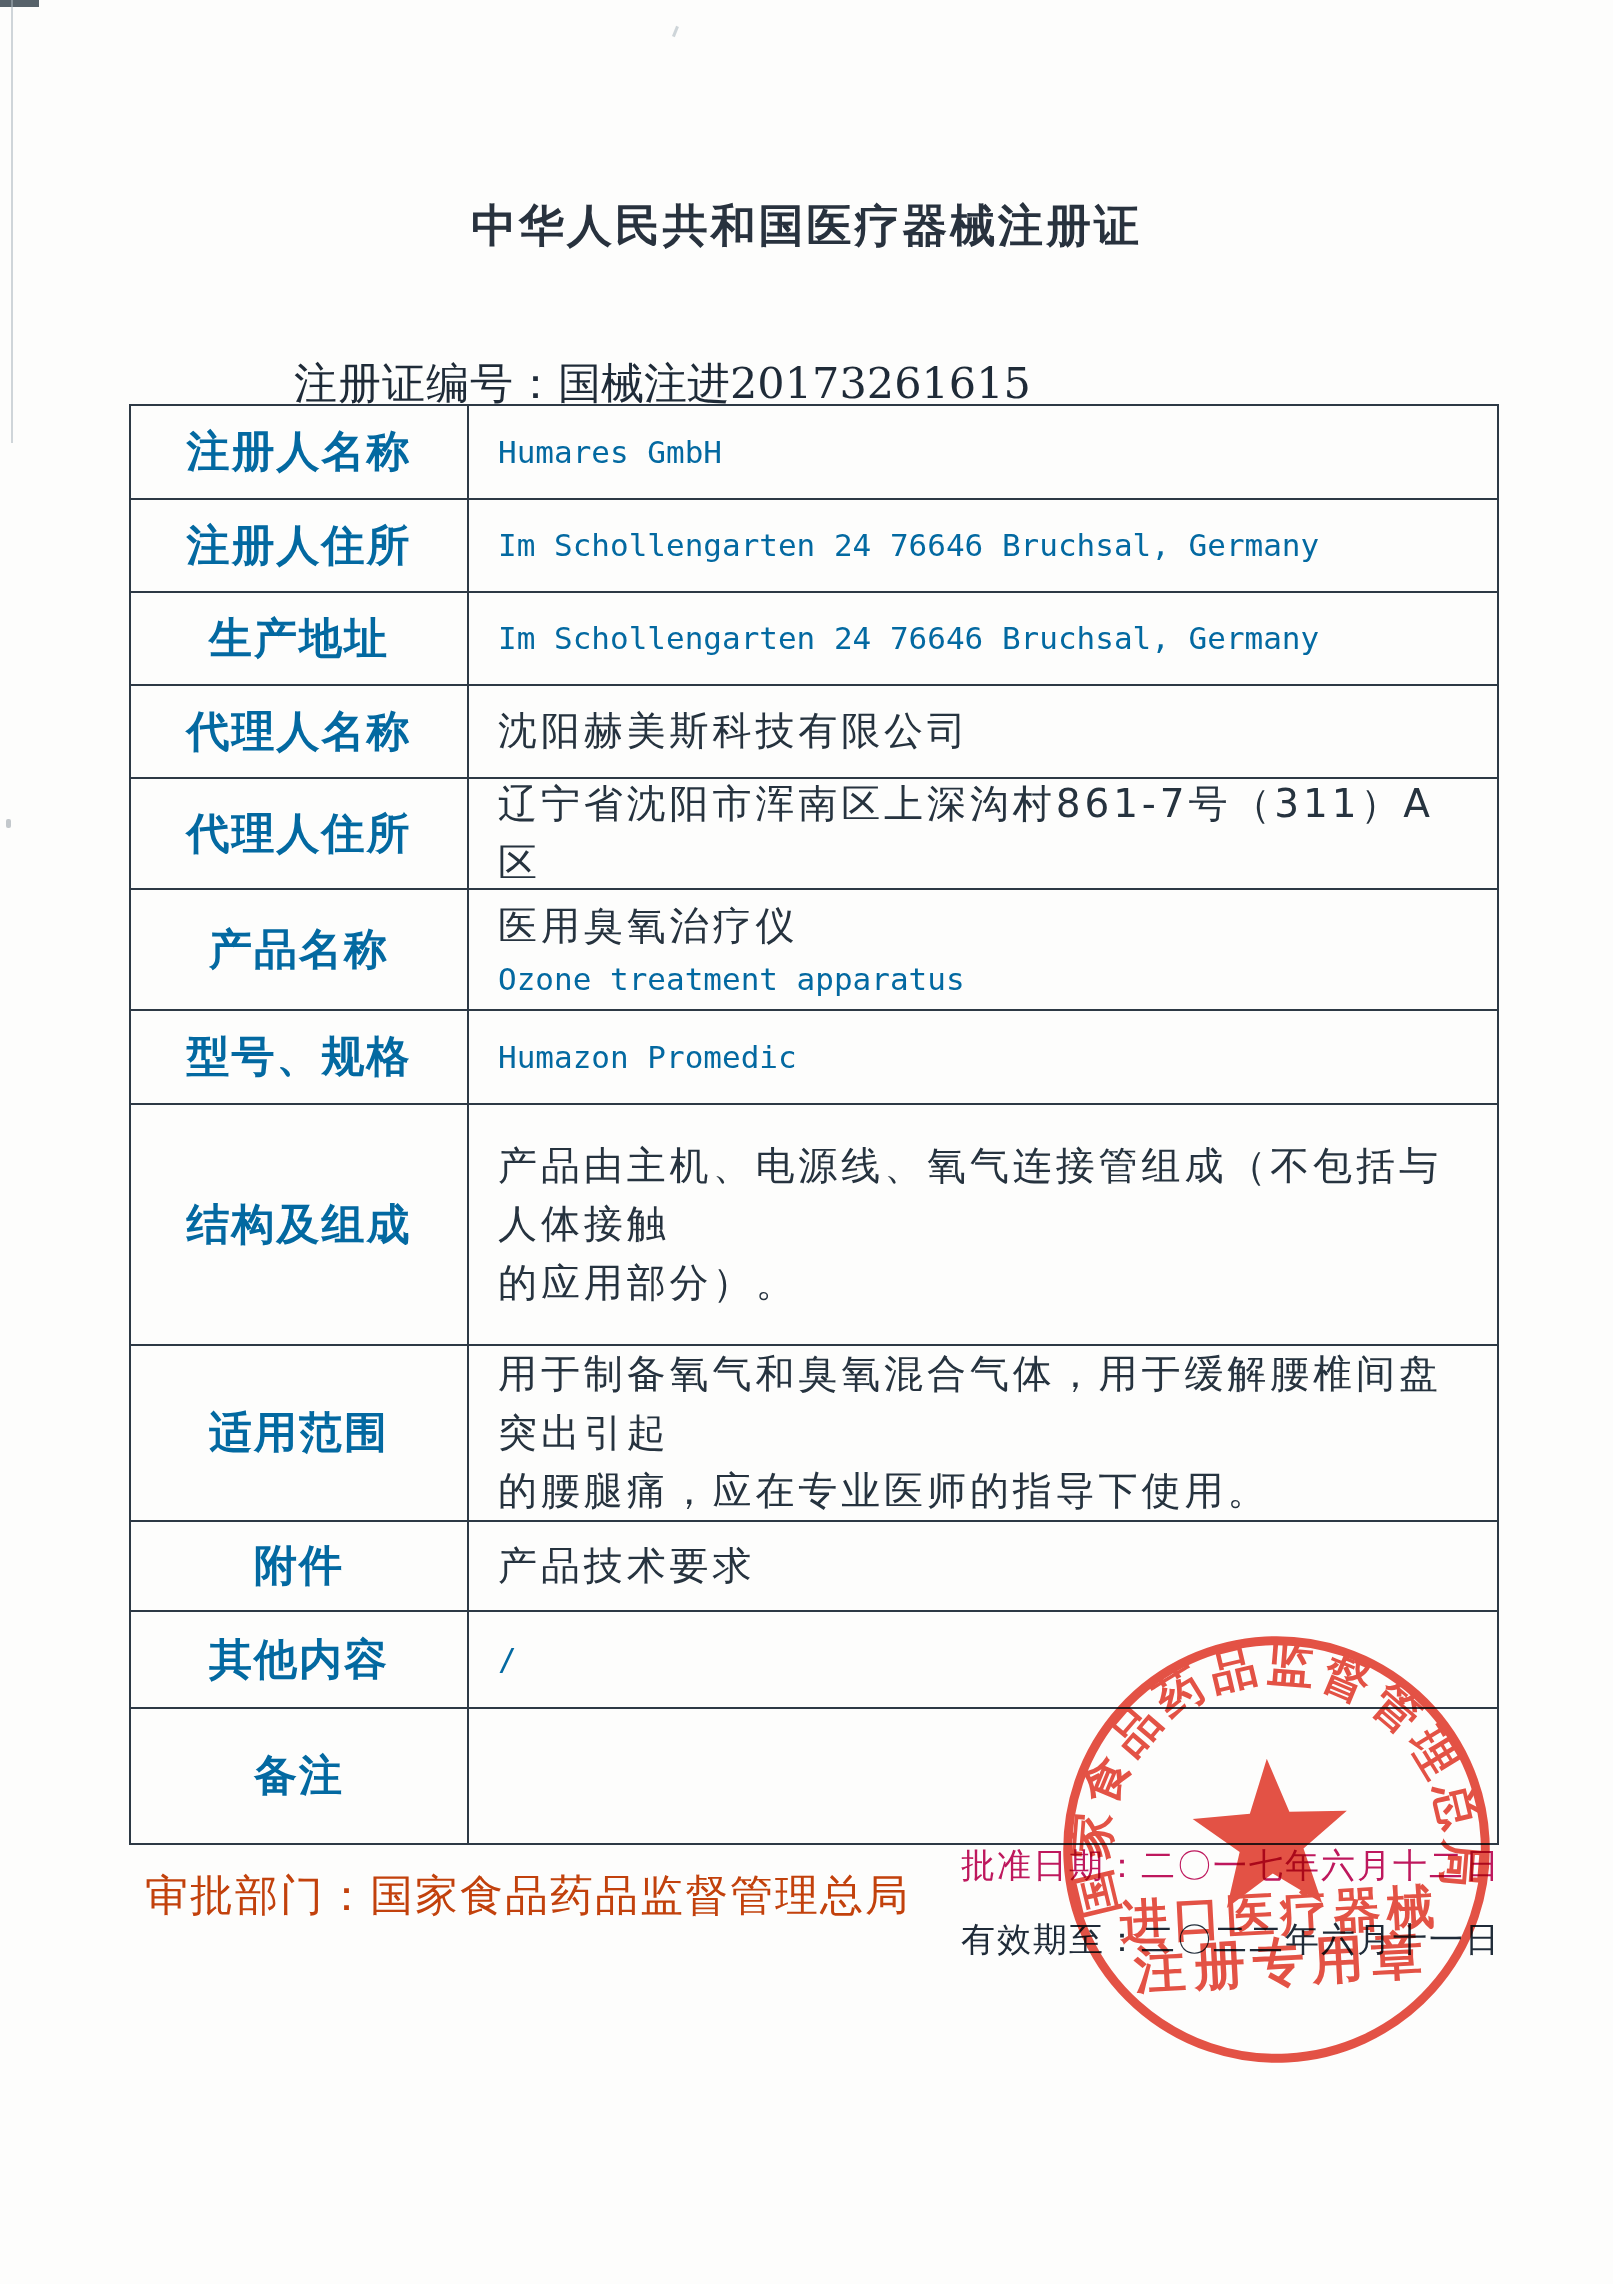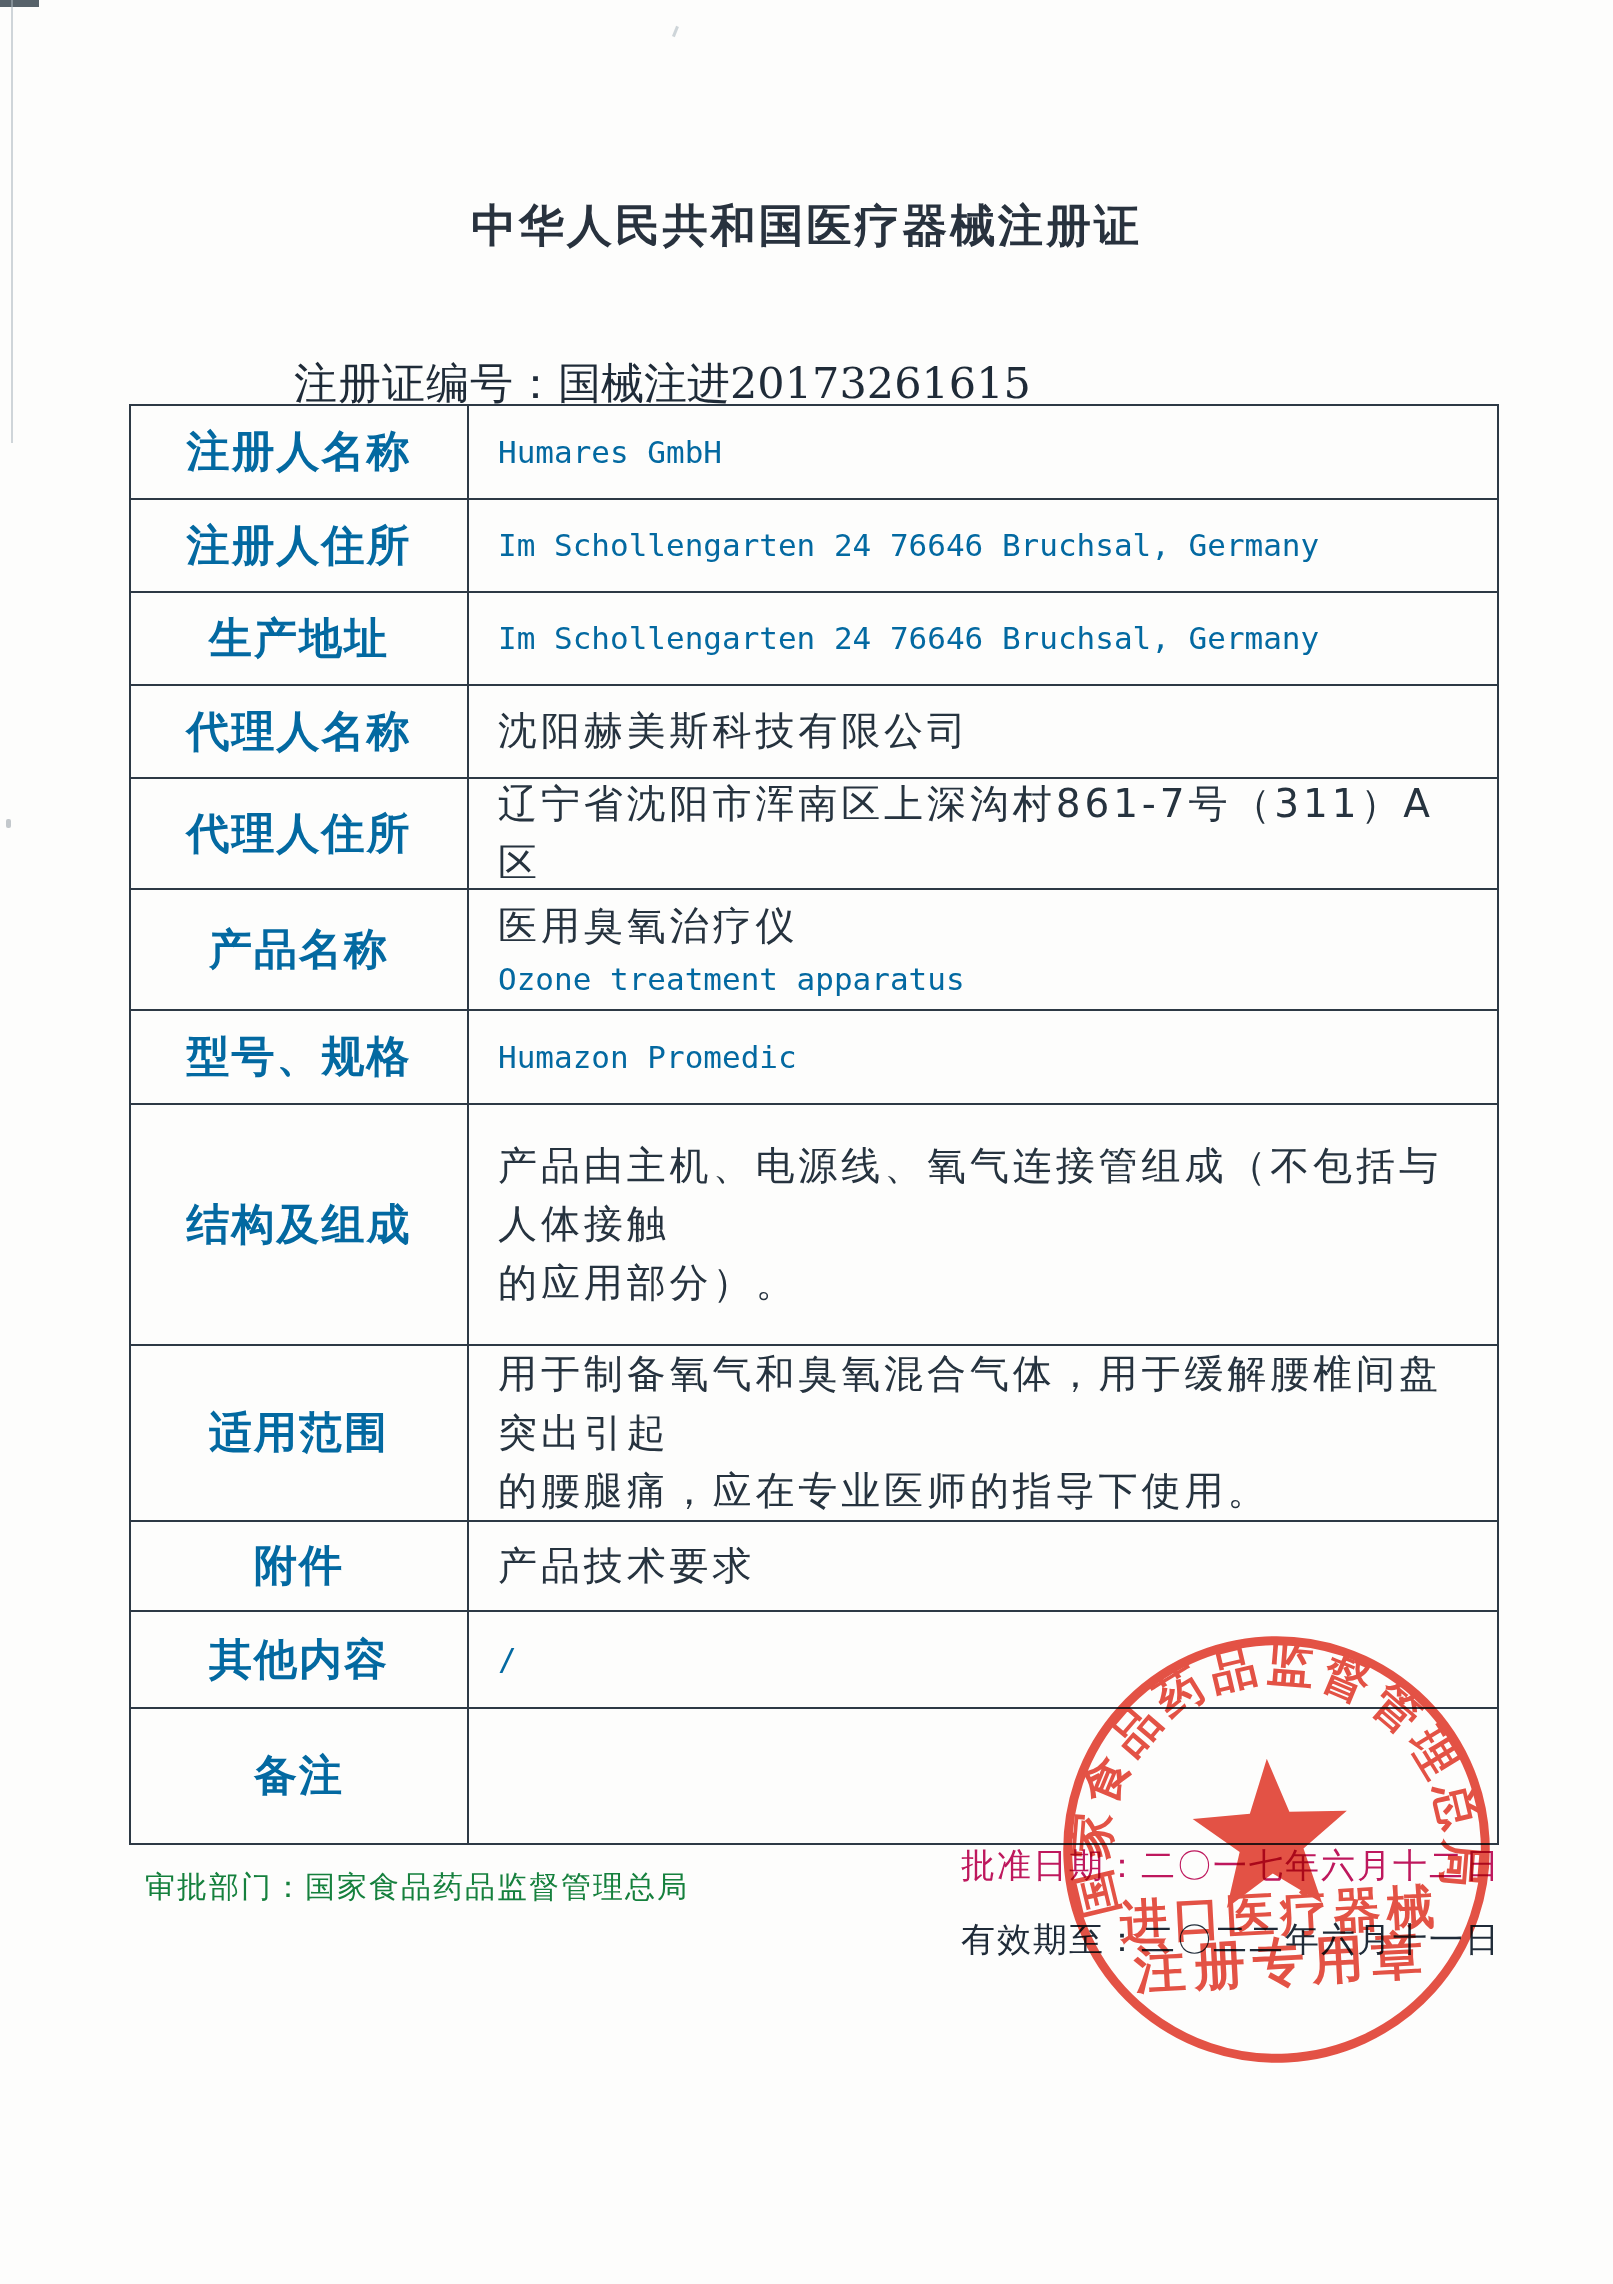--- a/index.html
+++ b/index.html
@@ -52,21 +52,21 @@
     display:flex;flex-direction:column;justify-content:center;
     padding:9.8px 37px 9.8px 29px;
     line-height:1.5;
   }
   .v-en{font-family:"DejaVu Sans Mono","Liberation Mono",monospace;font-size:31px;color:#0369a1;}
   .v-zh{font-family:"DejaVu Sans","Liberation Sans",sans-serif;font-size:39px;letter-spacing:3.9px;color:#26333f;}
   .tvalue .line{display:block;}
   
   .foot-dept{
     position:absolute;left:145px;top:1867px;
-    font-size:30px;letter-spacing:2px;color:#15803d;white-space:nowrap;
+    font-size:43px;letter-spacing:2px;color:#c2410c;white-space:nowrap;
   }
   .foot-date1{position:absolute;left:961px;top:1843px;font-size:34px;letter-spacing:2px;color:#be185d;white-space:nowrap;}
   .foot-date2{position:absolute;left:961px;top:1917px;font-size:34px;letter-spacing:2px;color:#1f2b38;white-space:nowrap;}
   
   .stamp{
     position:absolute;left:1039px;top:1612px;width:475px;height:475px;
     color:var(--stamp);
     mix-blend-mode:multiply;
     opacity:.88;
     transform:rotate(-3deg);

